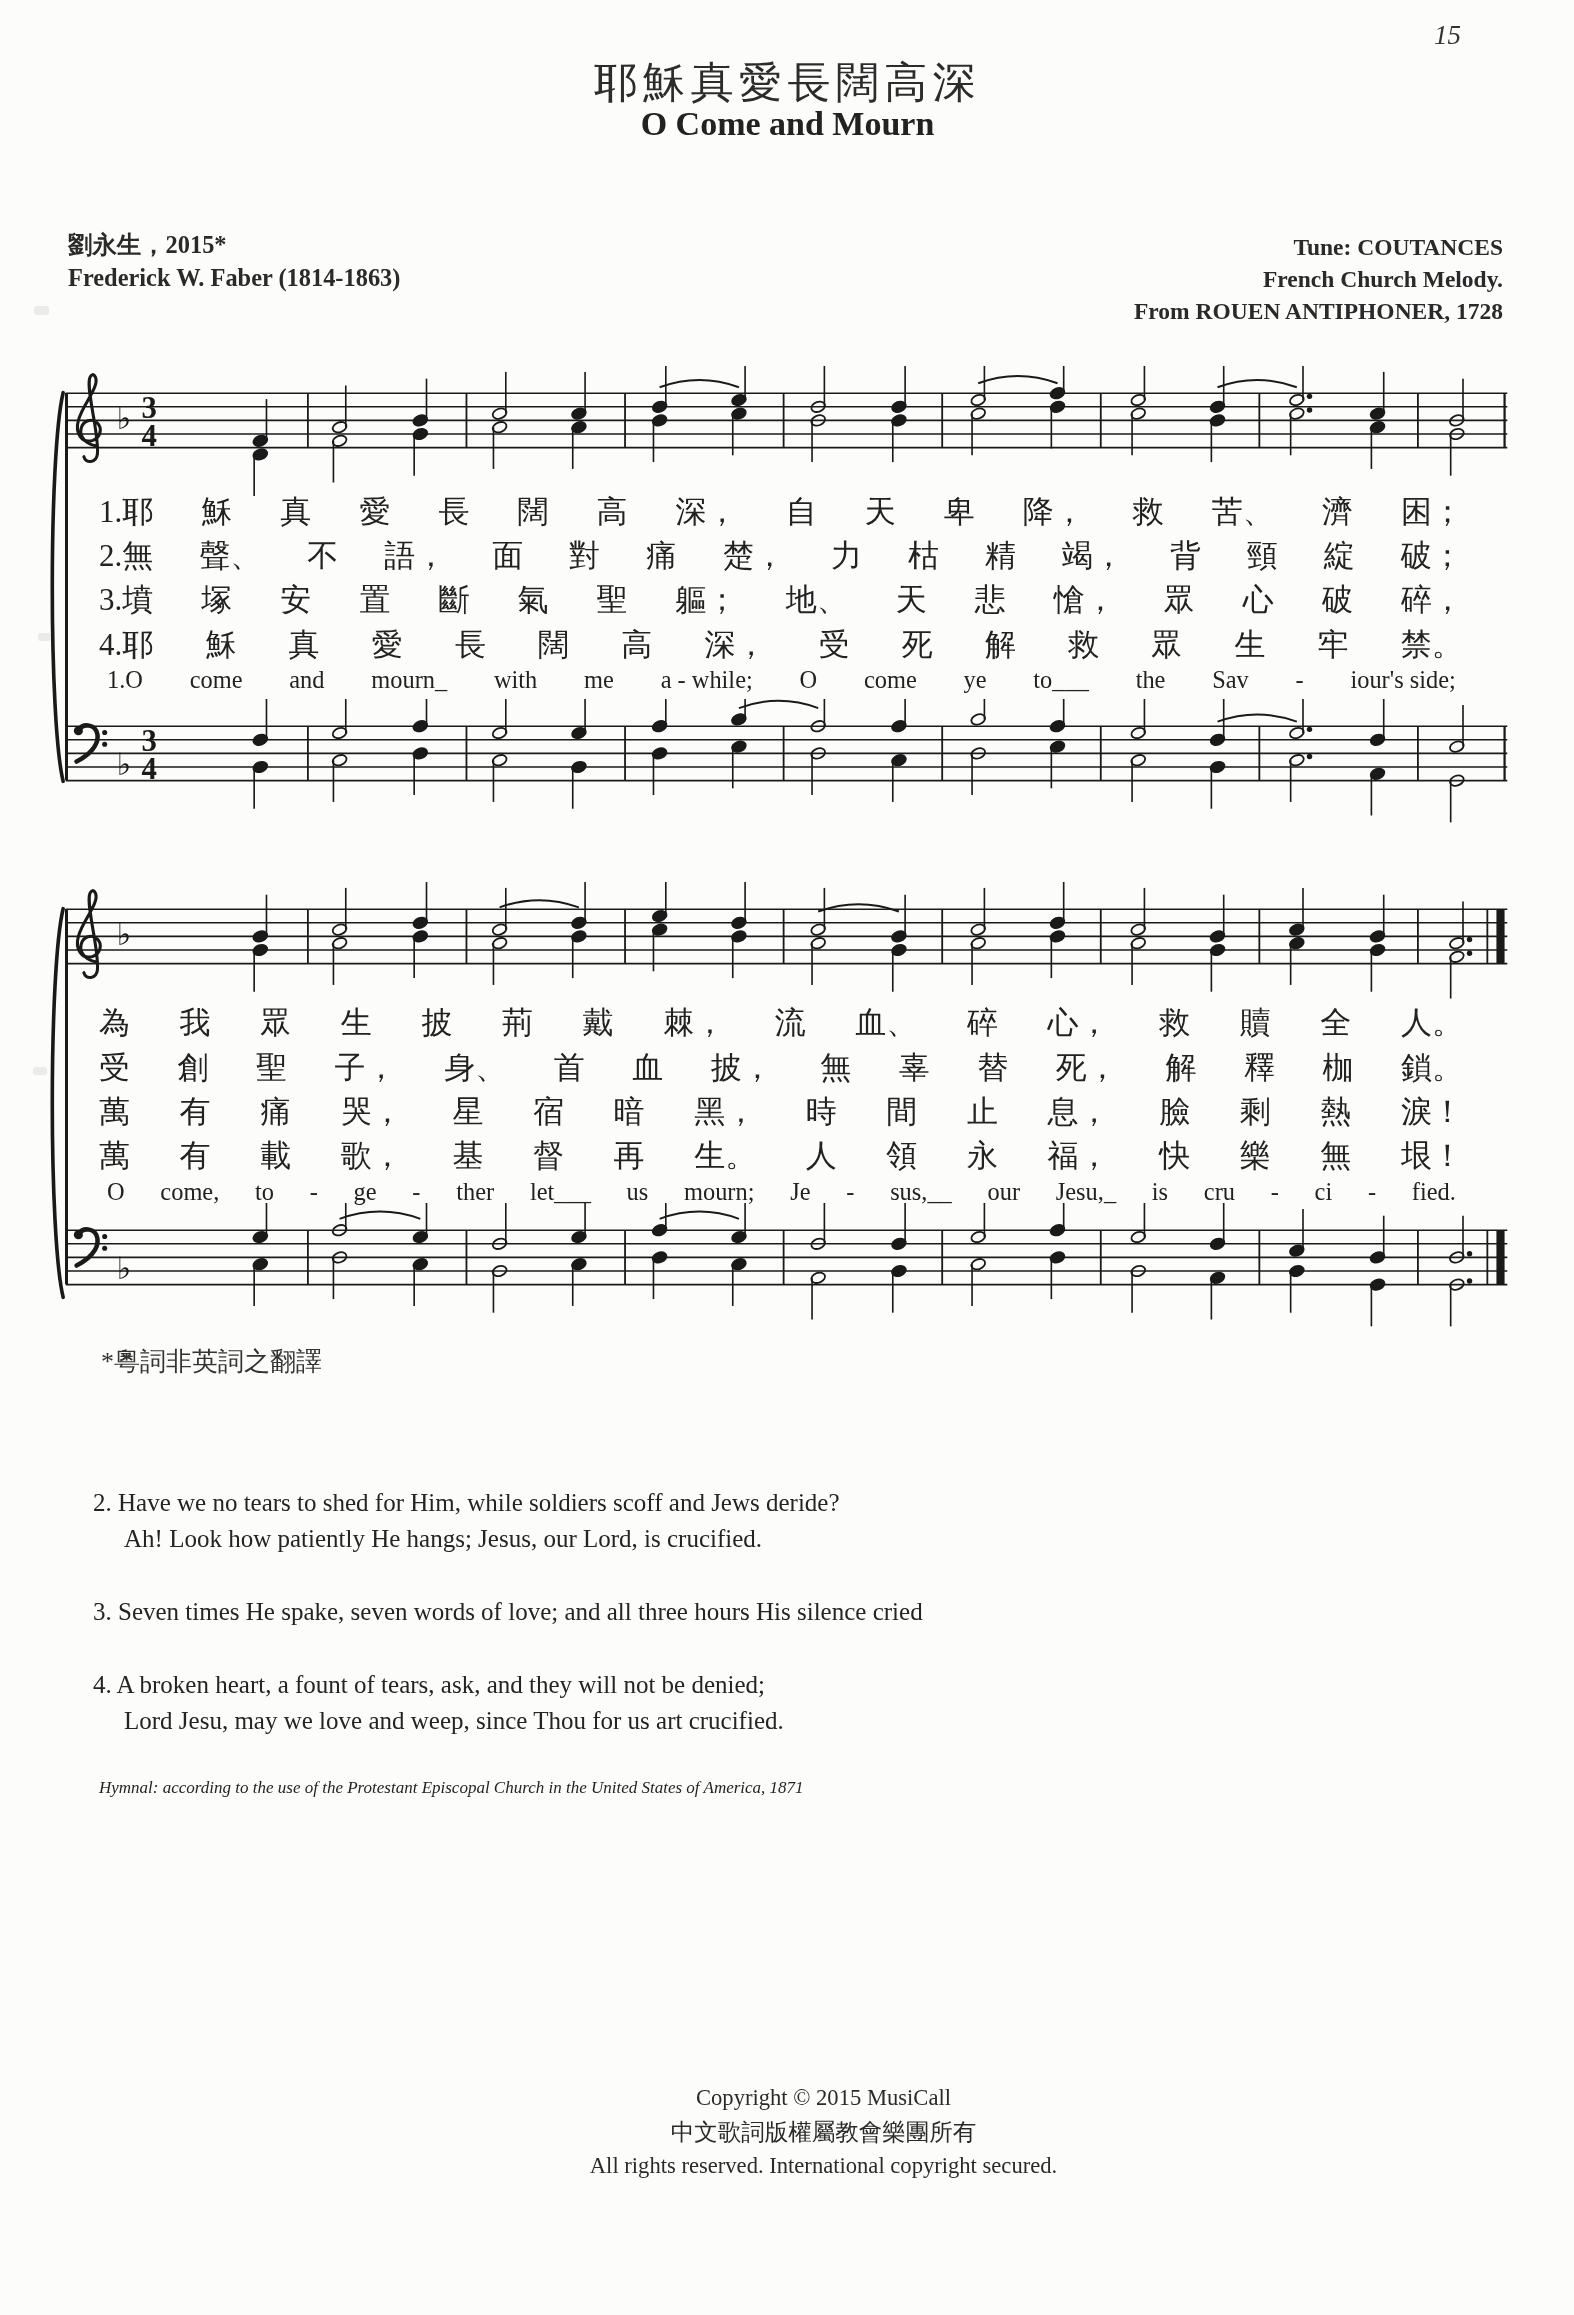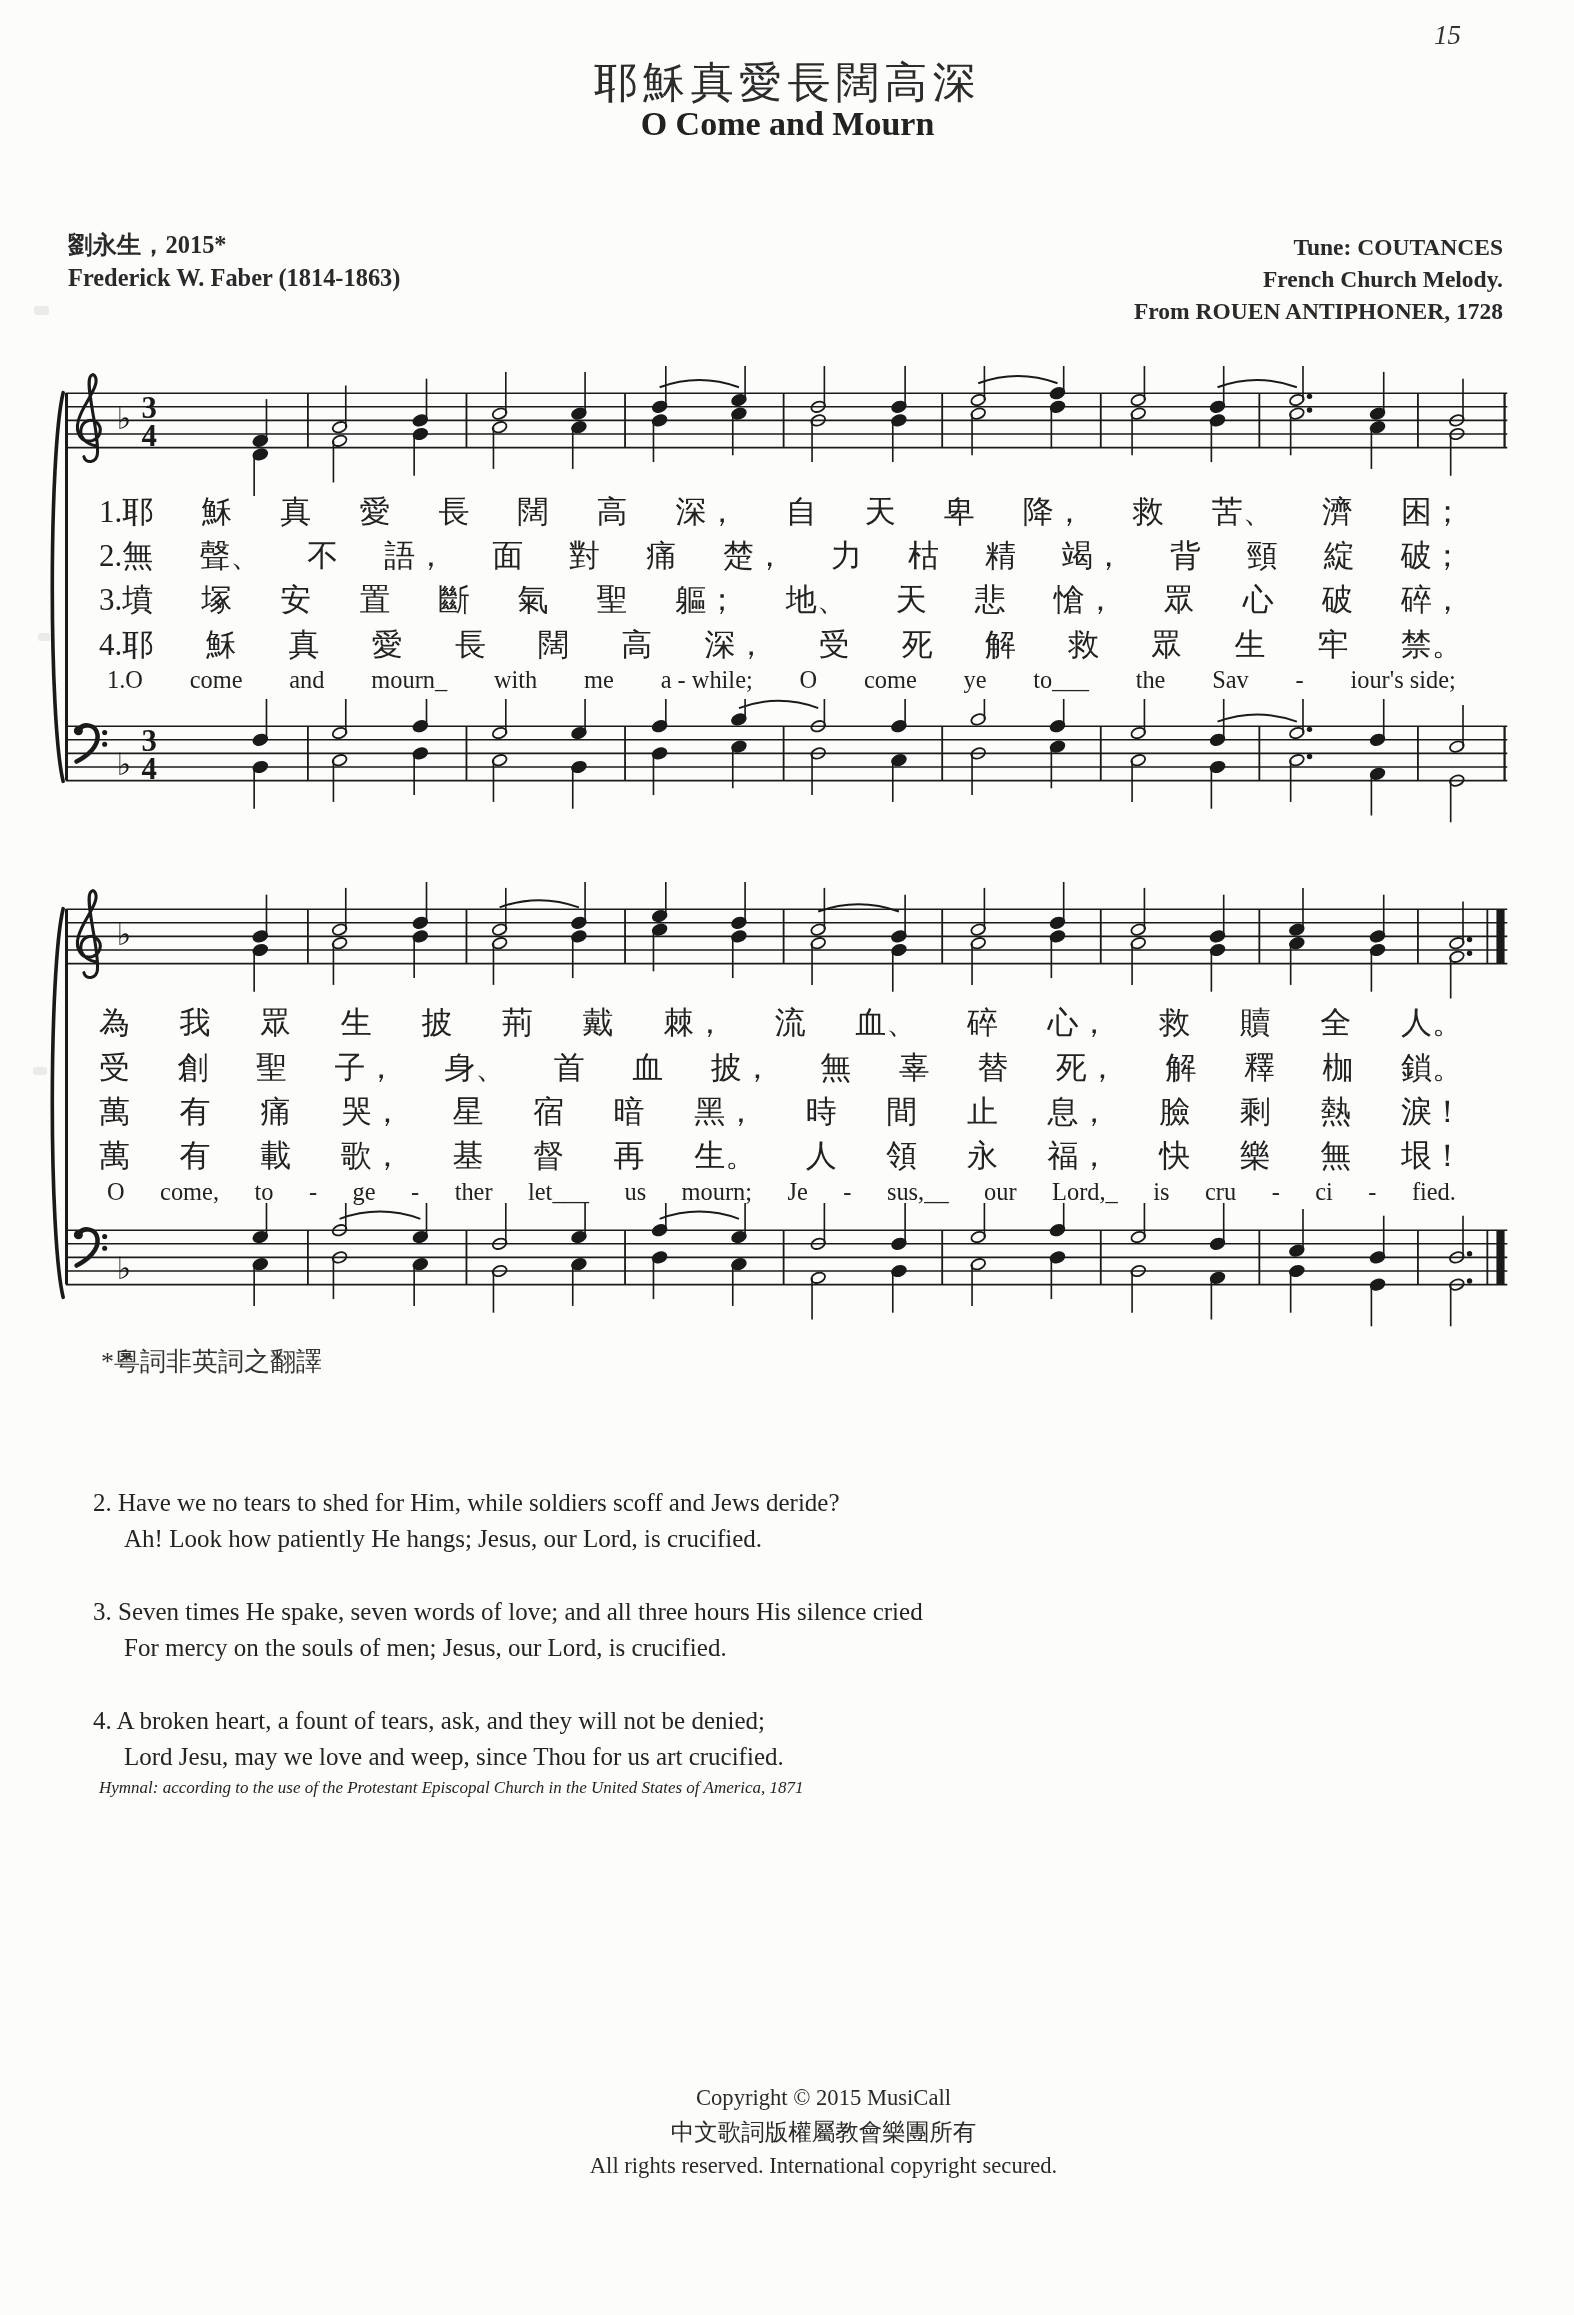--- a/index.html
+++ b/index.html
@@ -503,21 +503,21 @@
         <span>ge</span>
         <span>-</span>
         <span>ther</span>
         <span>let___</span>
         <span>us</span>
         <span>mourn;</span>
         <span>Je</span>
         <span>-</span>
         <span>sus,__</span>
         <span>our</span>
-        <span>Lord,_</span>
+        <span>Jesu,_</span>
         <span>is</span>
         <span>cru</span>
         <span>-</span>
         <span>ci</span>
         <span>-</span>
         <span>fied.</span>
       </div>
     <div class="staff-box" style="top:321px;">
         <svg viewBox="0 0 1590 150">
           <line x1="0" y1="30" x2="1590" y2="30" stroke="#1a1a1a" stroke-width="1.8"></line>
@@ -614,21 +614,20 @@
 
   <div class="abs footnote">*粵詞非英詞之翻譯</div>
 
   <div class="abs verses">
     <div class="verse">
       <div>2. Have we no tears to shed for Him, while soldiers scoff and Jews deride?</div>
       <div class="cont">Ah! Look how patiently He hangs; Jesus, our Lord, is crucified.</div>
     </div>
     <div class="verse">
       <div>3. Seven times He spake, seven words of love; and all three hours His silence cried</div>
-      <div class="cont">For mercy on the souls of men; Jesus, our Lord, is crucified.</div>
     </div>
     <div class="verse">
       <div>4. A broken heart, a fount of tears, ask, and they will not be denied;</div>
       <div class="cont">Lord Jesu, may we love and weep, since Thou for us art crucified.</div>
     </div>
   </div>
 
   <div class="abs source-line">Hymnal: according to the use of the Protestant Episcopal Church in the United States of America, 1871</div>
 
   <div class="abs copyright">

